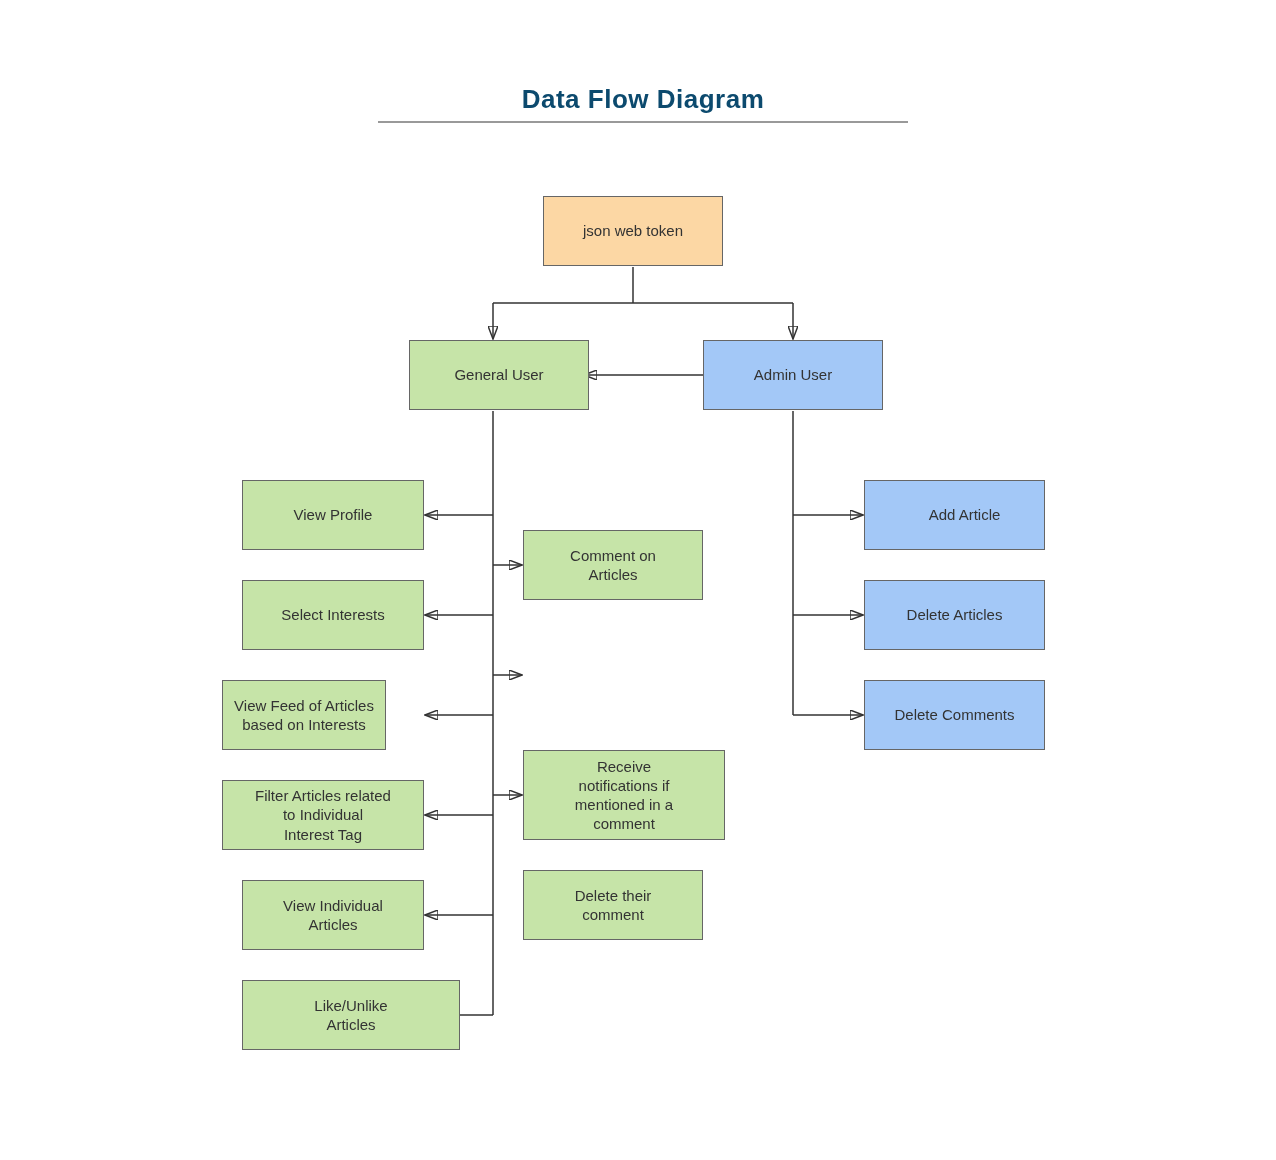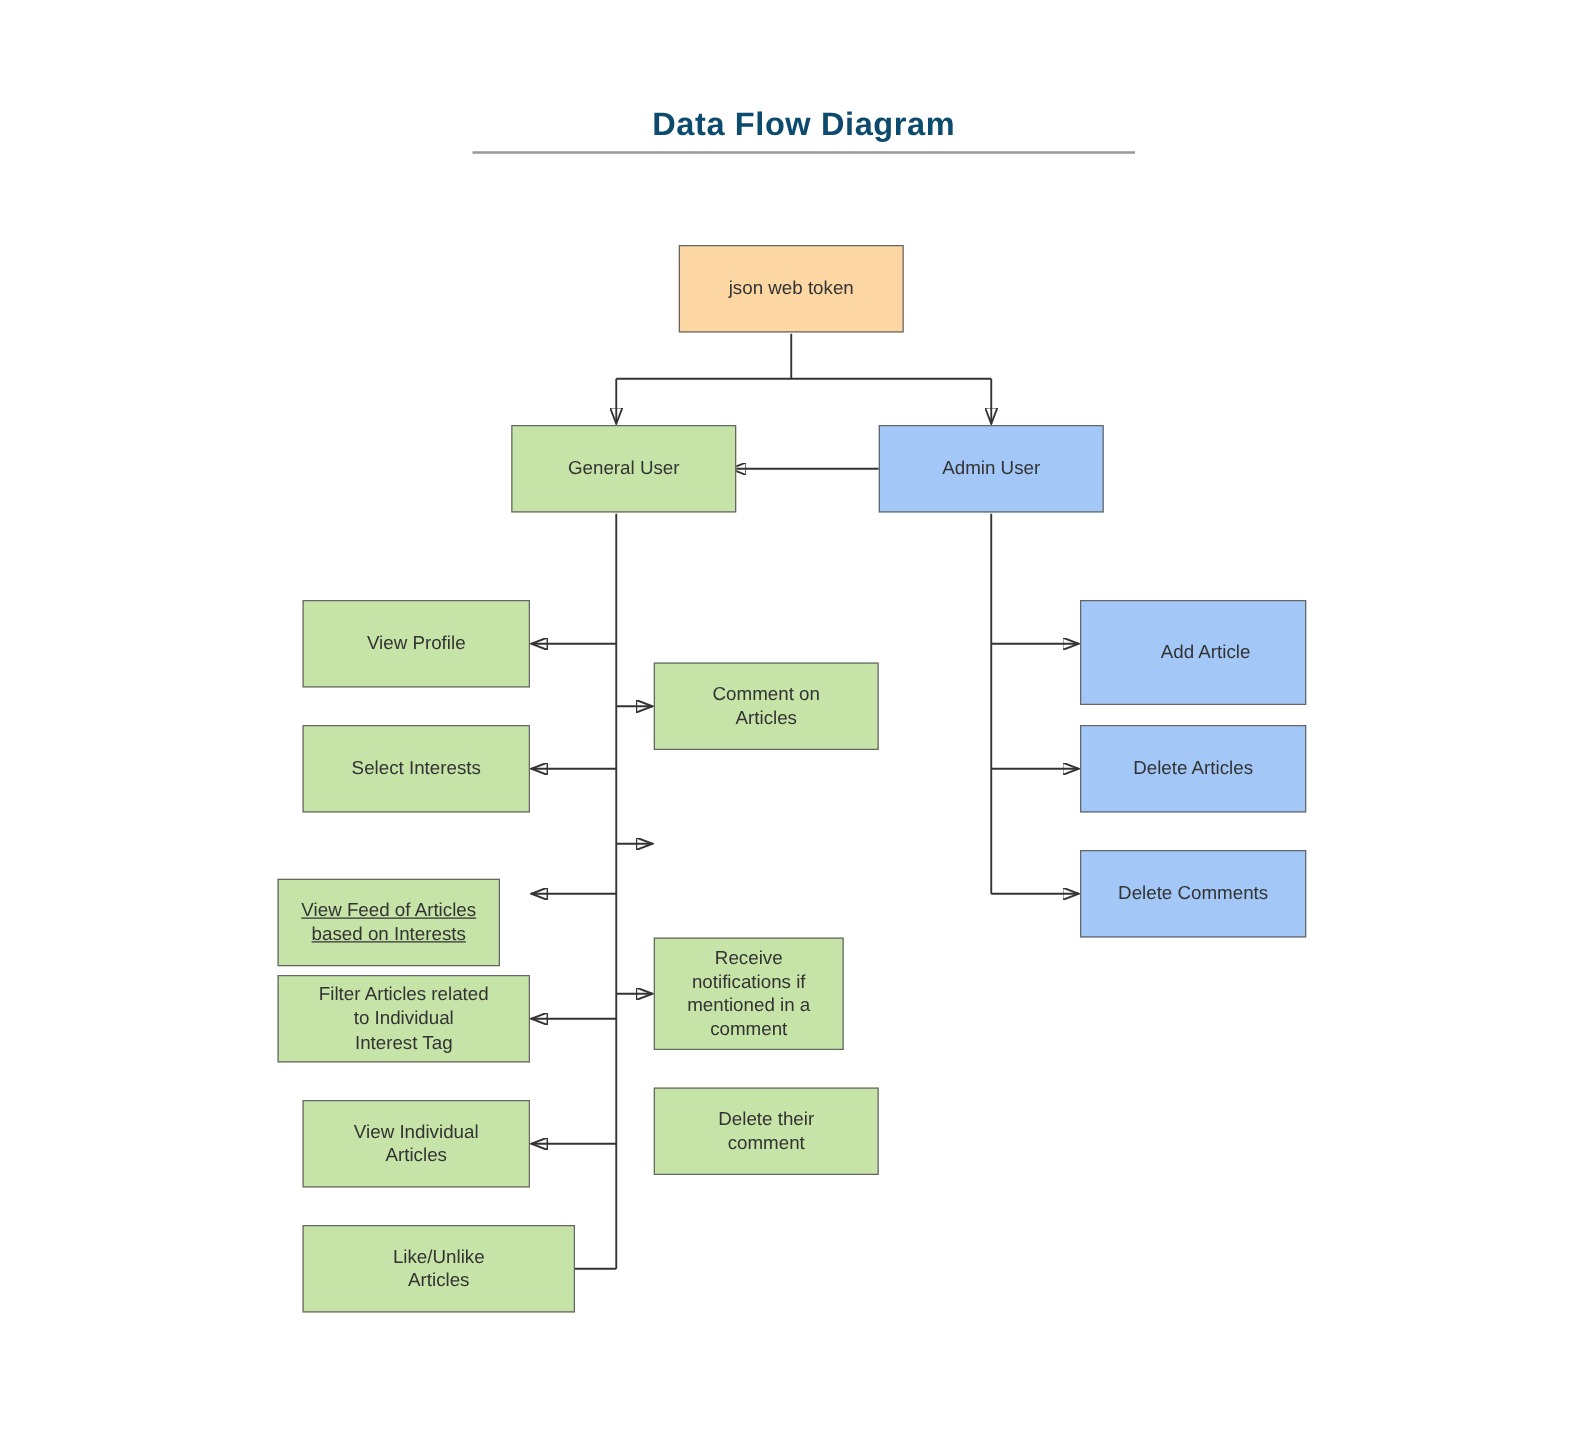--- a/index.html
+++ b/index.html
@@ -71,44 +71,44 @@
   <div class="node orange" style="left:543px; top:196px; width:180px; height:70px;">json web token</div>
 
   <div class="node green" style="left:409px; top:340px; width:180px; height:70px;">General User</div>
 
   <div class="node blue" style="left:703px; top:340px; width:180px; height:70px;">Admin User</div>
 
   <div class="node green" style="left:242px; top:480px; width:182px; height:70px;">View Profile</div>
 
   <div class="node green" style="left:242px; top:580px; width:182px; height:70px;">Select Interests</div>
 
-  <div class="node green" style="left:222px; top:703px; width:178px; height:70px;text-decoration:underline;">View Feed of Articles
+  <div class="node green" style="left:222px; top:680px; width:164px; height:70px;">View Feed of Articles
 based on Interests</div>
 
   <div class="node green" style="left:222px; top:780px; width:202px; height:70px;">Filter Articles related
 to Individual
 Interest Tag</div>
 
   <div class="node green" style="left:242px; top:880px; width:182px; height:70px;">View Individual
 Articles</div>
 
   <div class="node green" style="left:242px; top:980px; width:218px; height:70px;">Like/Unlike
 Articles</div>
 
   <div class="node green" style="left:523px; top:530px; width:180px; height:70px;">Comment on
 Articles</div>
 
 
-  <div class="node green" style="left:523px; top:750px; width:152px; height:90px;">Receive
+  <div class="node green" style="left:523px; top:750px; width:202px; height:90px;">Receive
 notifications if
 mentioned in a
 comment</div>
 
   <div class="node green" style="left:523px; top:870px; width:180px; height:70px;">Delete their
 comment</div>
 
-  <div class="node blue" style="left:864px; top:480px; width:181px; height:84px;padding-left:24px;">Add Article</div>
+  <div class="node blue" style="left:864px; top:480px; width:181px; height:70px;padding-left:24px;">Add Article</div>
 
   <div class="node blue" style="left:864px; top:580px; width:181px; height:70px;">Delete Articles</div>
 
   <div class="node blue" style="left:864px; top:680px; width:181px; height:70px;">Delete Comments</div>
 
 </div>
 
 </body></html>

